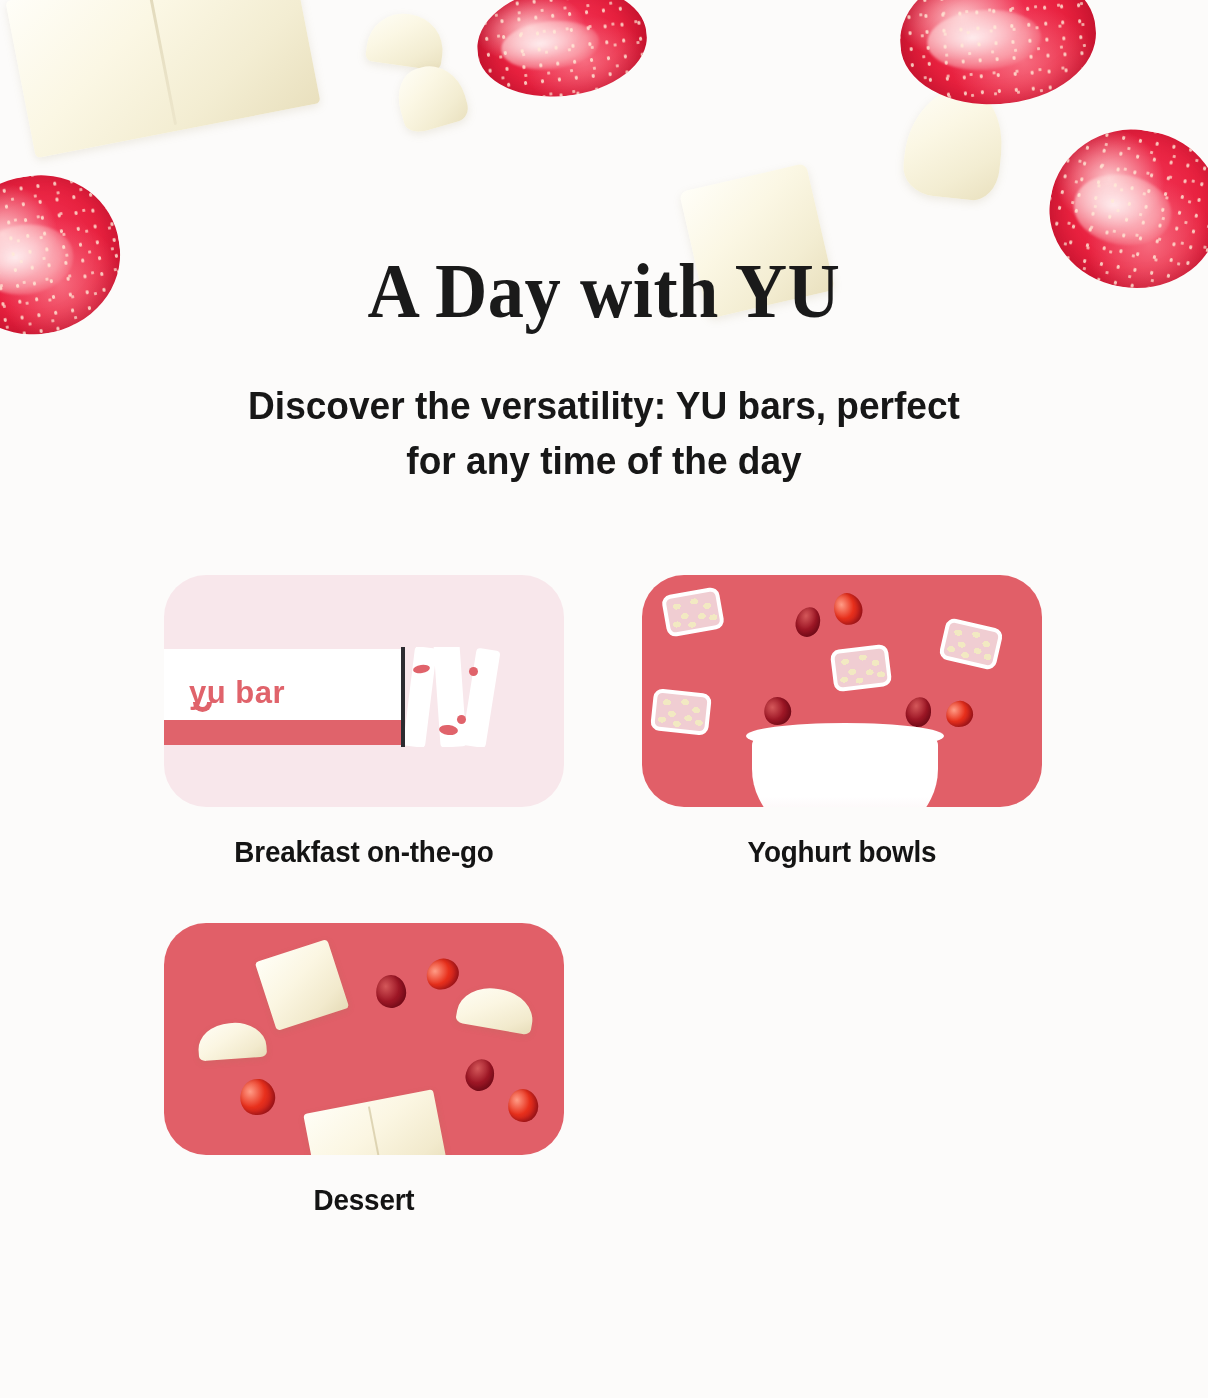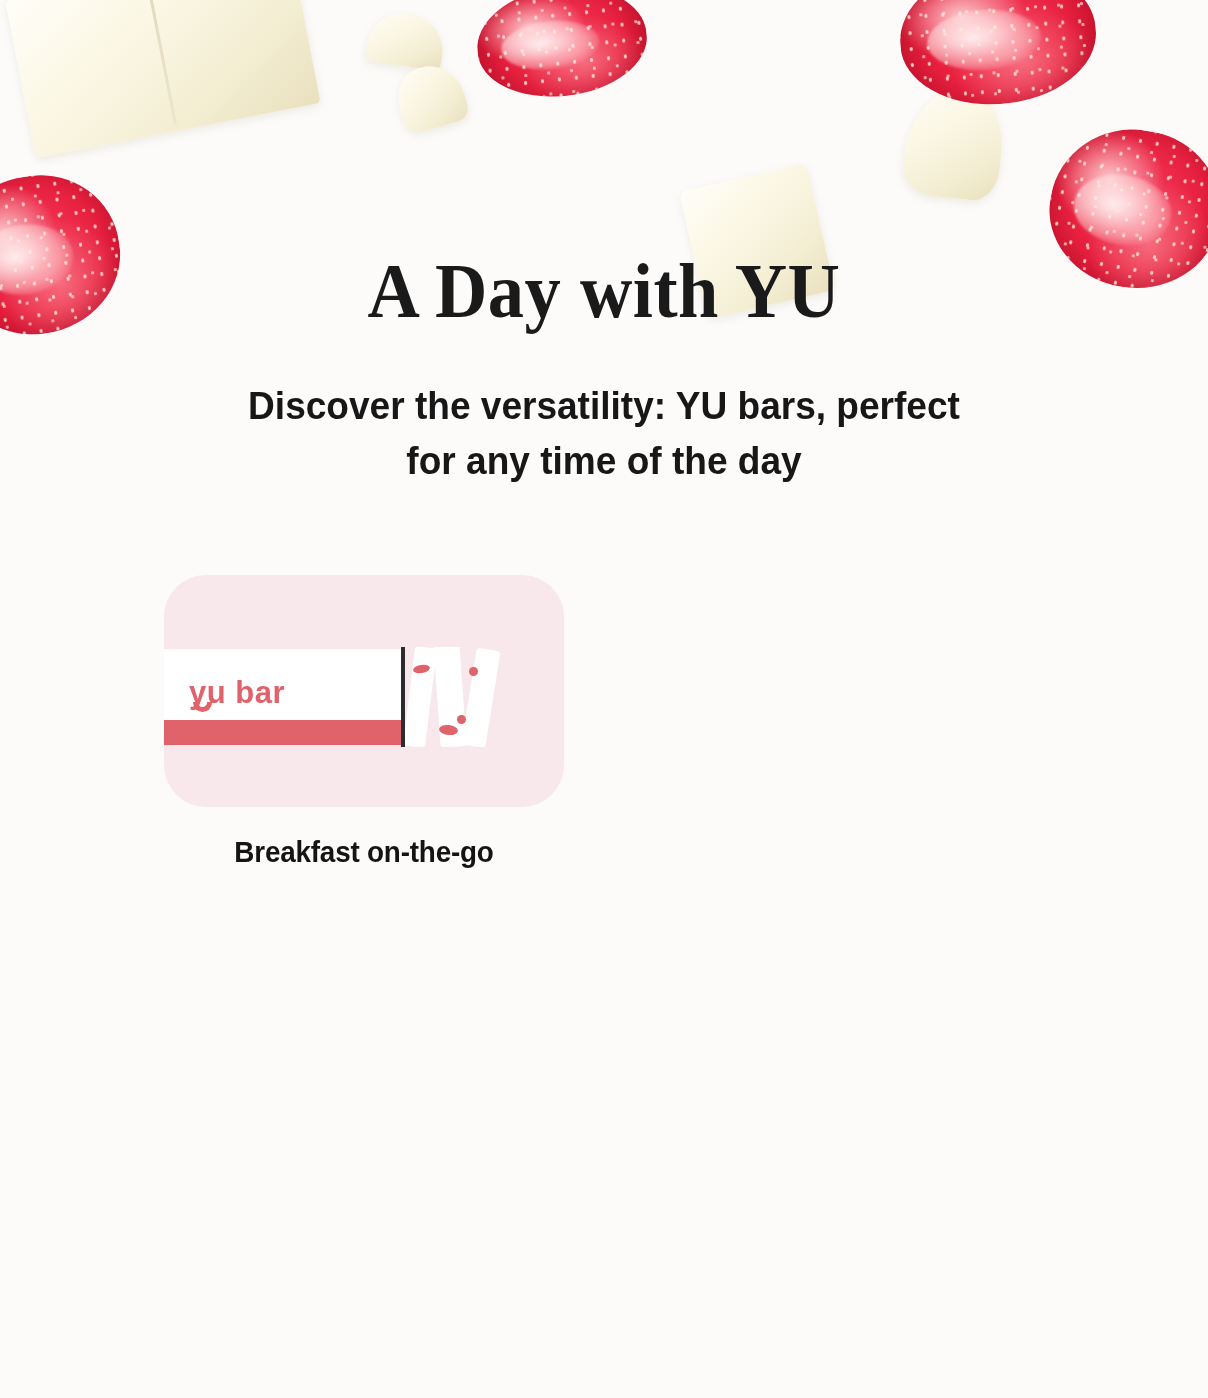--- a/index.html
+++ b/index.html
@@ -295,16 +295,52 @@
           <div class="flake-dot" style="left:8px;  top:18px; width:17px; height:8px; transform:rotate(-8deg);"></div>
           <div class="flake-dot" style="left:64px; top:20px; width:9px;  height:9px;"></div>
           <div class="flake-dot" style="left:34px; top:78px; width:19px; height:10px; transform:rotate(6deg);"></div>
           <div class="flake-dot" style="left:52px; top:68px; width:9px;  height:9px;"></div>
         </div>
       </div>
     </div>
     <div class="card-caption">Breakfast on-the-go</div>
   </div>
 
-
+  <div class="cell">
+    <div class="card card-red">
+      <div class="chunk" style="left:22px; top:16px; width:58px; height:42px; transform:rotate(-10deg);"></div>
+      <div class="chunk" style="left:10px; top:116px; width:58px; height:42px; transform:rotate(6deg);"></div>
+      <div class="chunk" style="left:190px; top:72px; width:58px; height:42px; transform:rotate(-7deg);"></div>
+      <div class="chunk" style="left:300px; top:48px; width:58px; height:42px; transform:rotate(13deg);"></div>
+
+      <div class="seed dark" style="left:154px; top:32px; width:24px; height:30px; transform:rotate(14deg);"></div>
+      <div class="seed" style="left:192px; top:18px; width:28px; height:32px; transform:rotate(-22deg);"></div>
+      <div class="seed dark" style="left:122px; top:122px; width:27px; height:28px; transform:rotate(-18deg);"></div>
+      <div class="seed dark" style="left:264px; top:122px; width:25px; height:30px; transform:rotate(12deg);"></div>
+      <div class="seed" style="left:304px; top:126px; width:27px; height:26px; transform:rotate(-14deg);"></div>
+      <div class="seed" style="left:160px; top:152px; width:28px; height:26px; transform:rotate(8deg);"></div>
+
+      <div class="bowl-rim"></div>
+      <div class="bowl"></div>
+    </div>
+    <div class="card-caption">Yoghurt bowls</div>
+  </div>
+
+  <div class="cell">
+    <div class="card card-red">
+      <div class="wc wc-slab" style="left:100px; top:26px; width:76px; height:72px; transform:rotate(-18deg);"></div>
+      <div class="wc wc-shard" style="left:34px; top:100px; width:68px; height:36px; transform:rotate(-4deg);"></div>
+      <div class="wc wc-shard" style="left:294px; top:66px; width:76px; height:40px; transform:rotate(10deg);"></div>
+      <div class="wc wc-slab" style="left:146px; top:106px; width:132px; height:84px; transform:rotate(-11deg);">
+        <div class="seam" style="left:49%;"></div>
+      </div>
+
+      <div class="seed dark" style="left:212px; top:52px; width:30px; height:33px; transform:rotate(-10deg);"></div>
+      <div class="seed" style="left:262px; top:36px; width:33px; height:30px; transform:rotate(-28deg);"></div>
+      <div class="seed" style="left:76px; top:156px; width:35px; height:36px; transform:rotate(-16deg);"></div>
+      <div class="seed dark" style="left:302px; top:136px; width:28px; height:32px; transform:rotate(16deg);"></div>
+      <div class="seed" style="left:344px; top:166px; width:30px; height:33px; transform:rotate(-12deg);"></div>
+    </div>
+    <div class="card-caption">Dessert</div>
+  </div>
 
 
 </div>
 
 </body></html>

